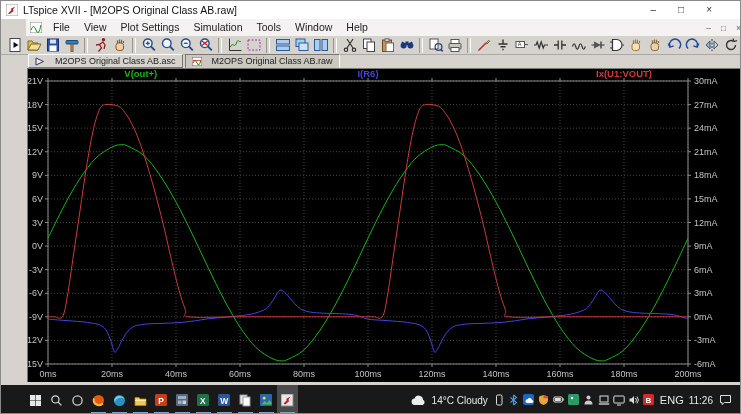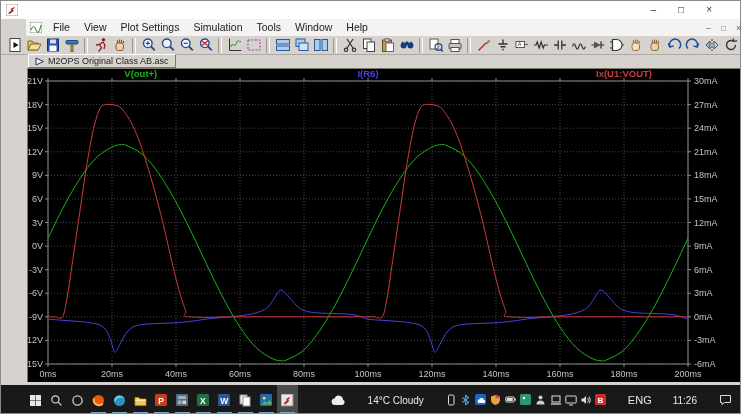--- a/index.html
+++ b/index.html
@@ -18,51 +18,52 @@
   .menubar .mi{padding:0 7px;line-height:17px;}
   .mdictrls{margin-left:auto;display:flex;gap:10px;padding-right:26px;font-size:8.5px;color:#666;}
   
   .toolbar{position:absolute;left:0;top:35px;width:741px;height:19px;background:#d6d3ce;
            border-bottom:1px solid #aba7a1;display:flex;align-items:center;padding-left:4px;box-sizing:border-box;}
   .tb{width:19px;height:17px;display:inline-flex;align-items:center;justify-content:center;flex:0 0 auto;}
   .tbsep{width:2px;height:15px;border-left:1px solid #9a968f;border-right:1px solid #fcfcfc;margin:0 3px;flex:0 0 auto;}
   
   .tabrow{position:absolute;left:0;top:54px;width:741px;height:13px;background:#d6d3ce;
           display:flex;align-items:flex-end;padding-left:27px;box-sizing:border-box;}
-  .tab{height:12px;display:inline-flex;align-items:center;gap:3px;padding:0 6px;font-size:9px;color:#222;
+  .tab{height:12px;display:inline-flex;align-items:center;gap:10px;padding:0 6px;font-size:9px;color:#222;
        background:#d6d3ce;border:1px solid;border-color:#fff #7a7670 #7a7670 #fff;margin-right:2px;}
   .tab.active{background:#cbc7c1;border-color:#7a7670 #fff #cbc7c1 #7a7670;}
   
   .pane{position:absolute;left:26px;top:67px;width:712px;height:314px;background:#000;
         border:1px solid;border-color:#7c7870 #ffffff #ffffff #7c7870;box-sizing:content-box;}
   .strip{position:absolute;left:0;top:381px;width:741px;height:3px;background:#d6d3ce;}
   
   .taskbar{position:absolute;left:0;top:384px;width:741px;height:30px;background:#191919;
            display:flex;align-items:center;padding-left:24px;box-sizing:border-box;}
   .task{width:21px;height:30px;display:inline-flex;align-items:center;justify-content:center;
         position:relative;flex:0 0 auto;}
   .task.running::after{content:"";position:absolute;bottom:1px;left:3px;right:3px;height:2px;background:#7aa7c7;}
   .task.active{background:#4b4b4b;}
-  .tray{margin-left:auto;display:flex;align-items:center;gap:21px;padding-right:10px;color:#e8e8e8;}
+  .tray{margin-left:auto;display:flex;align-items:center;gap:5px;padding-right:10px;color:#e8e8e8;}
   .tray .txt{font-size:10px;white-space:nowrap;}
   .tray .ticon{width:12px;height:12px;display:inline-flex;align-items:center;justify-content:center;}
   svg{display:block;}
 </style>
 </head>
 <body>
 
 <div id="app">
 
   <div class="titlebar">
     <span class="appicon">
       <svg width="12" height="12" viewBox="0 0 12 12">
           <rect width="12" height="12" fill="#fff" stroke="#999"></rect>
           <path d="M2 9.5L5.5 6 4.5 5 9 2.5 6.8 6l1 1-4.2 3z" fill="#c02020"></path>
         </svg>
     </span>
+    <span>LTspice XVII - [M2OPS Original Class AB.raw]</span>
     <span class="wincontrols">
       <span>–</span>
       <span>□</span>
       <span>×</span>
     </span>
   </div>
 
   <div class="menubar">
     <span class="mdiicon">
       <svg width="12" height="11" viewBox="0 0 12 11">
@@ -306,20 +307,28 @@
       </span>
       <span class="tb"></span>
     </div>
 
   <div class="tabrow">
     <span class="tab">
       <svg width="10" height="9" viewBox="0 0 10 9">
           <path d="M1 1l7.5 3.5L1 8z" fill="#eef" stroke="#335"></path>
         </svg>
       <span>M2OPS Original Class AB.asc</span>
+    </span>
+    <span class="tab active">
+      <svg width="10" height="9" viewBox="0 0 10 9">
+          <rect width="10" height="9" fill="#fff" stroke="#a33"></rect>
+          <path d="M1 6q2-5 4 0t4-3" fill="none" stroke="#1a8a1a"></path>
+          <path d="M1 3.5h8" stroke="#c03030" stroke-width="0.8"></path>
+        </svg>
+      <span>M2OPS Original Class AB.raw</span>
     </span>
   </div>
 
   <div class="pane">
     <svg id="plot" width="712" height="314" viewBox="0 0 712 314">
         <line x1="20" y1="12" x2="20" y2="295" stroke="#474747" stroke-dasharray="1 2"></line>
         <line x1="20" y1="295" x2="20" y2="298" stroke="#8c8c8c"></line>
         <line x1="20" y1="9" x2="20" y2="12" stroke="#8c8c8c"></line>
         <text x="20" y="308" font-size="9" fill="#c4c4c4" text-anchor="middle">0ms</text>
         <line x1="84" y1="12" x2="84" y2="295" stroke="#474747" stroke-dasharray="1 2"></line>

